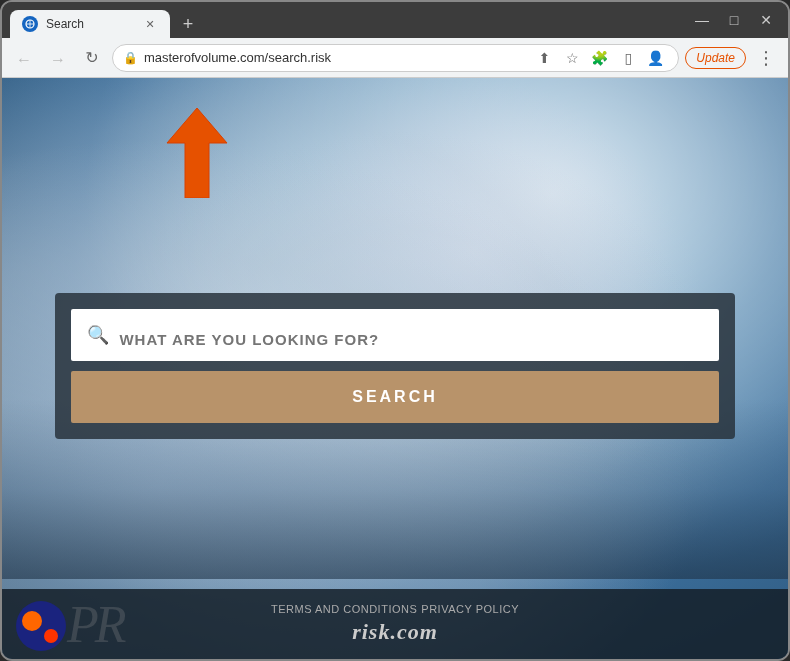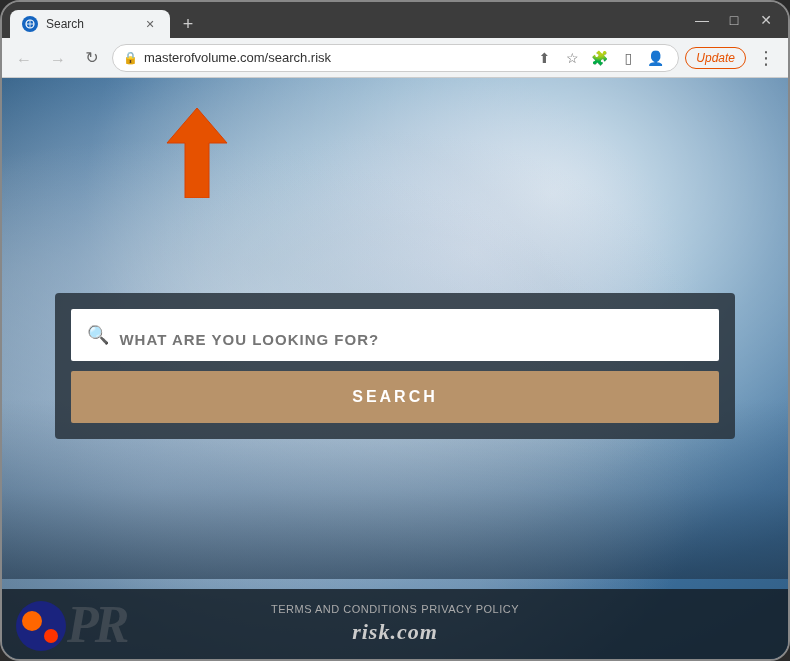--- a/index.html
+++ b/index.html
@@ -3,21 +3,21 @@
   <meta charset="utf-8">
   <style>
     * { margin: 0; padding: 0; box-sizing: border-box; }
     body { width: 790px; height: 661px; overflow: hidden; font-family: Arial, sans-serif; background: #2a2a2a; }
 
     
     .browser-window {
       width: 790px;
       height: 661px;
       border: 2px solid #888;
-      border-radius: 20px;
+      border-radius: 12px;
       overflow: hidden;
       display: flex;
       flex-direction: column;
       background: #3c3c3c;
     }
 
     
     .title-bar {
       background: #3c3c3c;
       height: 36px;
@@ -336,21 +336,21 @@
       color: #ccc;
       text-align: center;
     }
 
     
     .pr-logo {
       position: absolute;
       left: 65px;
       bottom: 5px;
       font-size: 52px;
-      font-weight: 700;
+      font-weight: 400;
       font-style: italic;
       color: rgba(150, 150, 150, 0.25);
       font-family: Georgia, serif;
       letter-spacing: -4px;
     }
   </style>
 </head>
 <body>
 
 <div class="browser-window">

